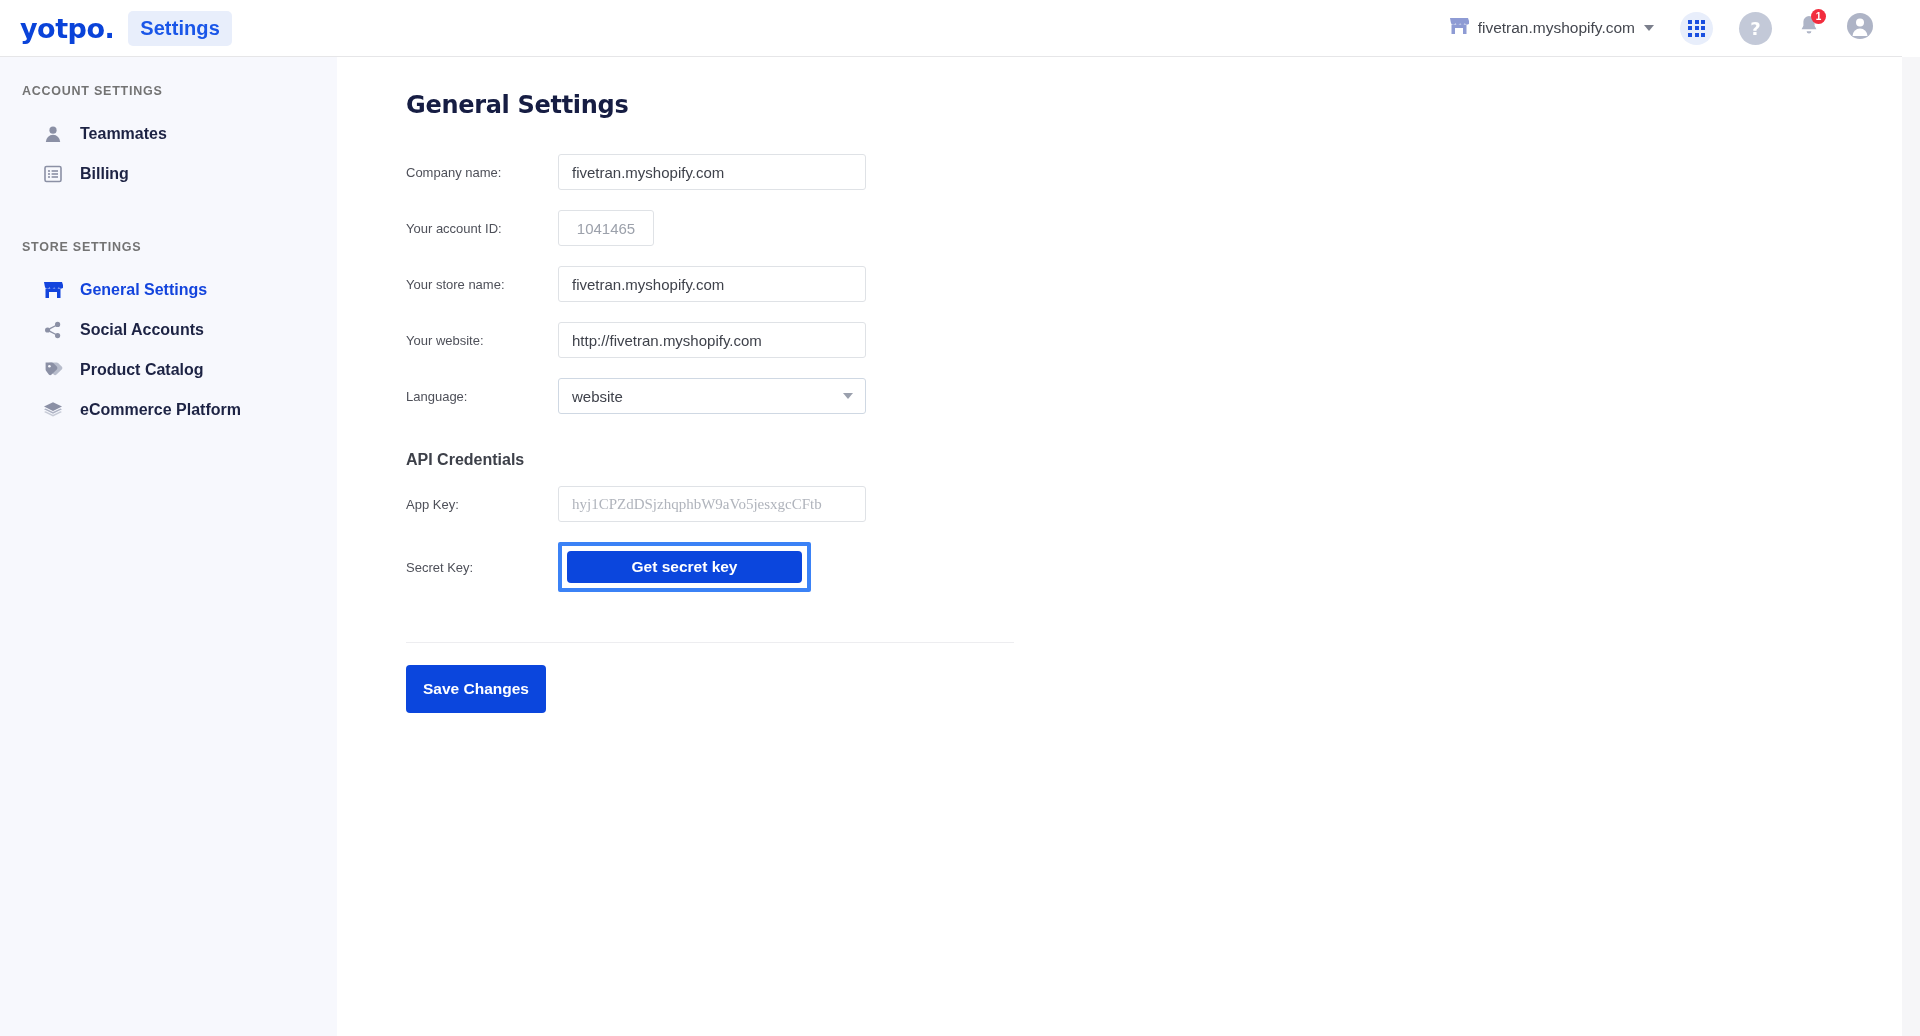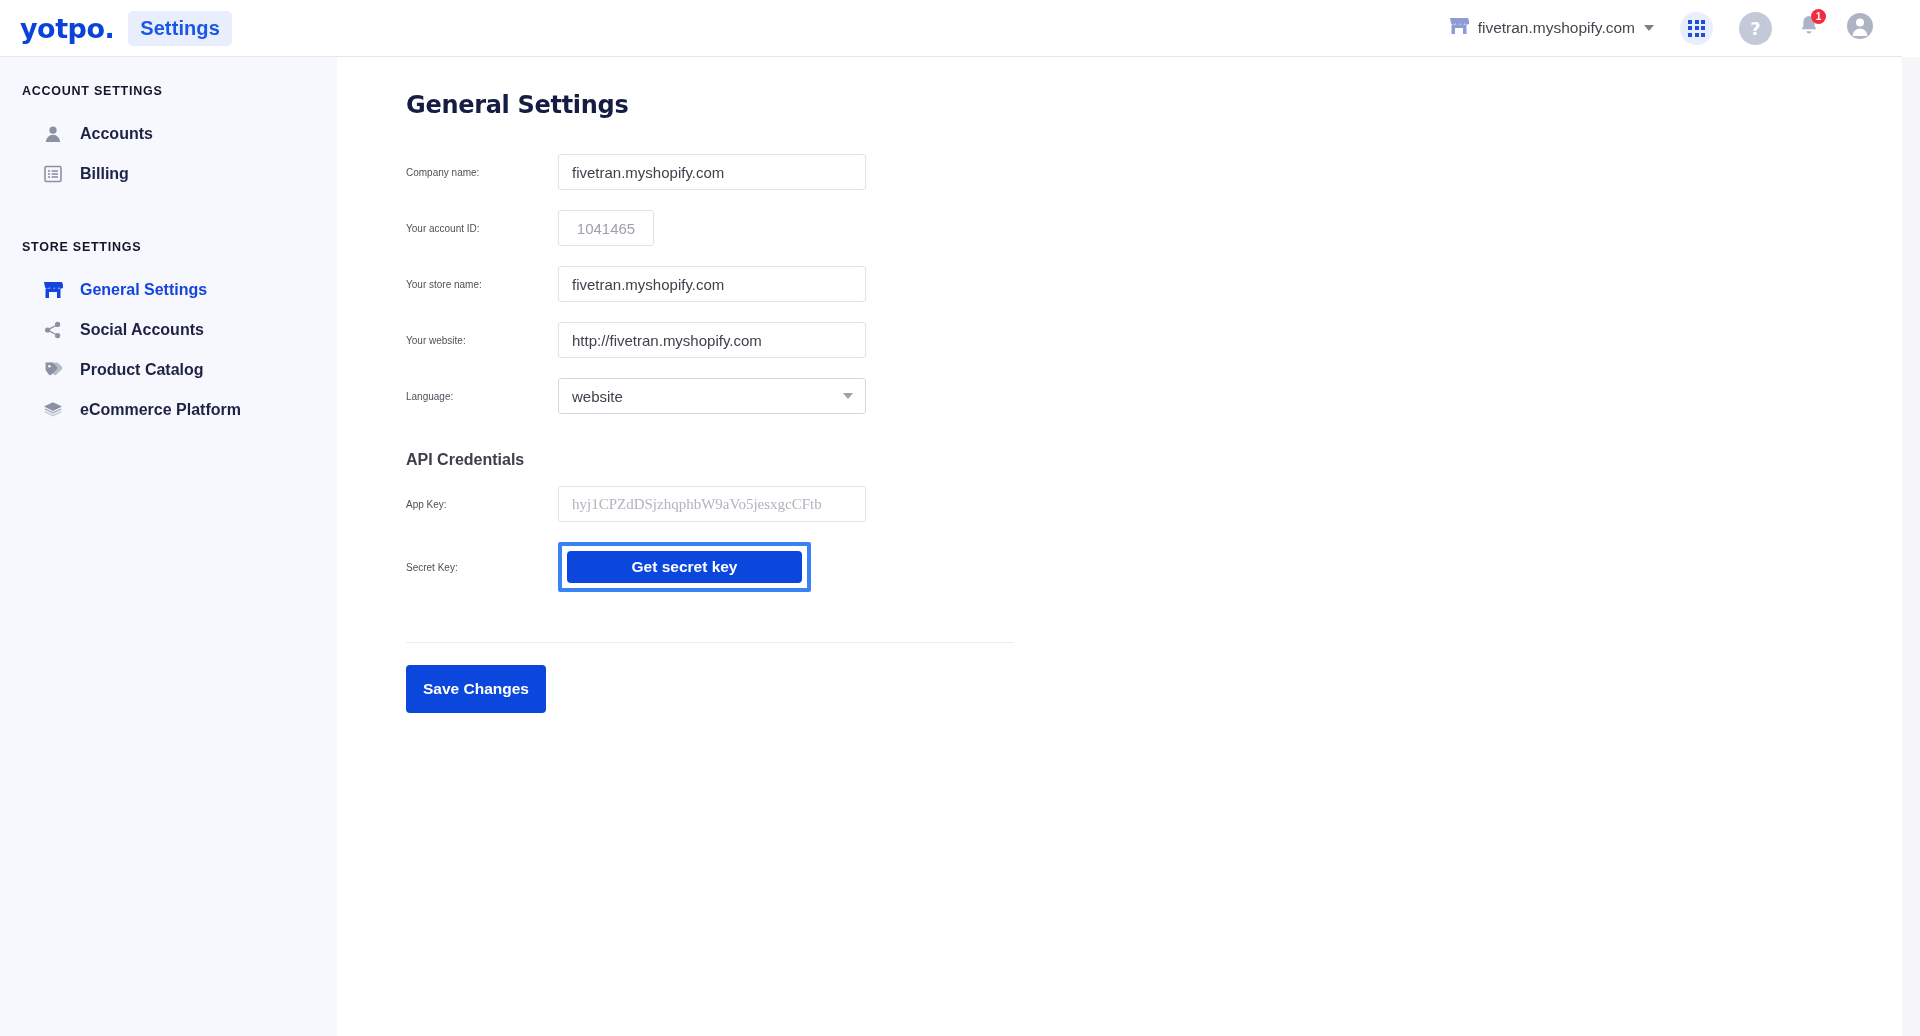--- a/index.html
+++ b/index.html
@@ -62,21 +62,21 @@
 
   
   .sidebar {
     position: absolute; top: 57px; left: 0;
     width: 337px; height: 979px;
     background: #f7f8fd;
     padding-top: 27px;
   }
   .nav-group-title {
     font-size: 12.5px; font-weight: 700; letter-spacing: .75px;
-    color: #0f172a; padding-left: 22px; margin-bottom: 16px;
+    color: #737373; padding-left: 22px; margin-bottom: 16px;
   }
   .nav-item {
     display: flex; align-items: center; gap: 16px;
     padding: 9px 22px 9px 42px;
     cursor: pointer;
   }
   .nav-label { font-size: 16px; font-weight: 700; color: #1d2344; }
   .nav-item.active .nav-label { color: #1344dd; }
   .nav-icon { width: 22px; height: 22px; display: flex; align-items: center; justify-content: center; }
   .group-gap { height: 46px; }
@@ -84,21 +84,21 @@
   
   .main { position: absolute; top: 57px; left: 337px; right: 18px; bottom: 0; background: #fff; }
   .page-title {
     font-family: "DejaVu Sans", sans-serif;
     font-size: 24px; font-weight: 700; color: #161d43;
     margin: 34px 0 0 69px; letter-spacing: -.3px;
   }
   .form { margin-left: 69px; margin-top: 30px; }
   .row { display: flex; align-items: center; height: 46px; margin-bottom: 10px; }
   .row-label {
-    width: 152px; font-size: 10px; color: #4e5059; flex: none;
+    width: 152px; font-size: 13px; color: #4e5059; flex: none;
   }
   .field {
     width: 308px; height: 36px;
     border: 1px solid #dfe2e6; border-radius: 3px;
     background: #fff; display: flex; align-items: center;
     padding: 0 13px; font-size: 15px; color: #3f424b;
     position: relative;
   }
   .field.select { border-color: #cfd8e3; cursor: pointer; }
   .field.placeholder { color: #9ca1ab; }
@@ -202,21 +202,21 @@
 
   <div class="nav-group-title">ACCOUNT SETTINGS</div>
 
   <div class="nav-item">
     <span class="nav-icon">
       <svg width="18" height="18" viewBox="0 0 18 18">
         <circle cx="9" cy="5.2" r="3.6" fill="#8b90a5"></circle>
         <path d="M1.8 17a7.2 7.2 0 0 1 14.4 0z" fill="#8b90a5"></path>
       </svg>
     </span>
-    <span class="nav-label">Accounts</span>
+    <span class="nav-label">Teammates</span>
   </div>
 
   <div class="nav-item">
     <span class="nav-icon">
       <svg width="18" height="18" viewBox="0 0 18 18">
         <rect x="1" y="1.5" width="16" height="15" rx="1.5" fill="none" stroke="#8b90a5" stroke-width="1.6"></rect>
         <circle cx="5" cy="6" r="1.1" fill="#8b90a5"></circle>
         <circle cx="5" cy="9" r="1.1" fill="#8b90a5"></circle>
         <circle cx="5" cy="12" r="1.1" fill="#8b90a5"></circle>
         <rect x="7.6" y="5.2" width="6.4" height="1.6" fill="#8b90a5"></rect>

